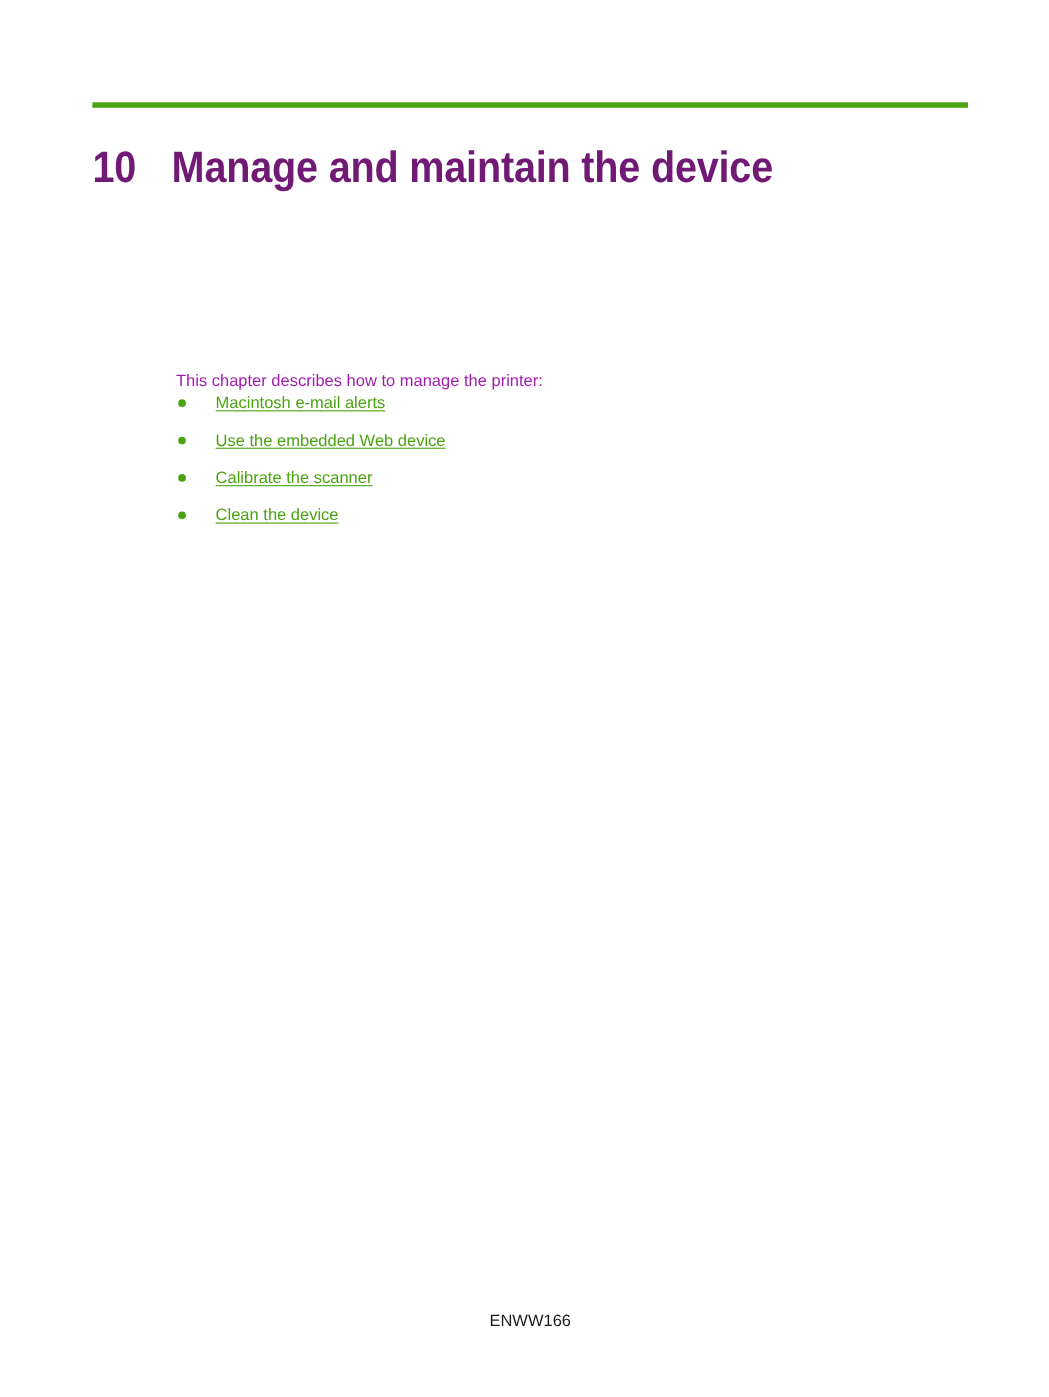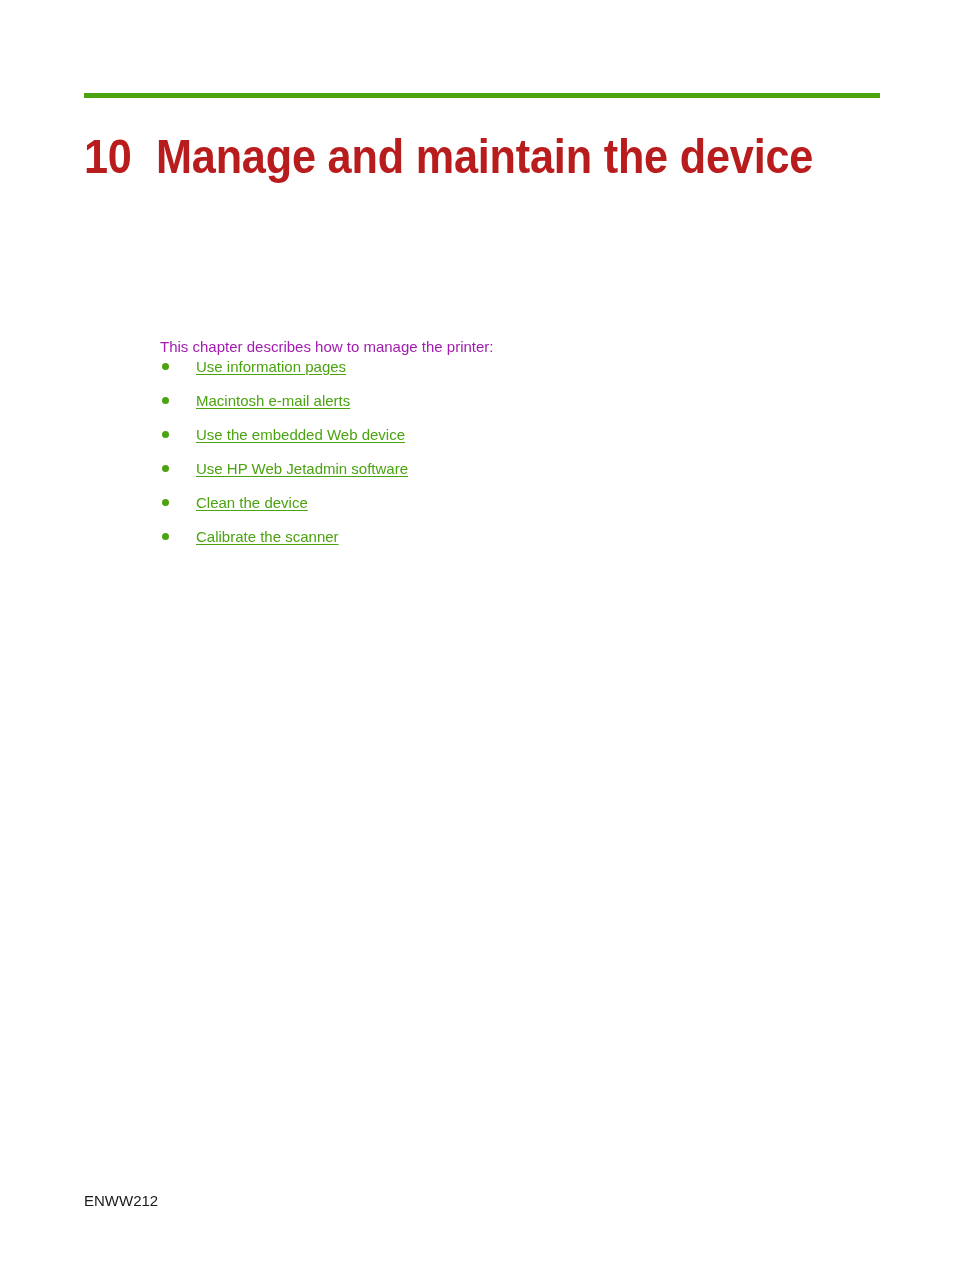--- a/index.html
+++ b/index.html
@@ -29,24 +29,24 @@
     background: #4ba310;
   }
 
   .chapter-heading {
     position: absolute;
     left: 84px;
     top: 101px;
     width: 800px;
     display: flex;
     align-items: baseline;
-    color: #b91c1c;
+    color: #701a75;
     font-family: "Liberation Sans Narrow", "Liberation Sans", sans-serif;
     font-weight: bold;
-    font-size: 48px;
+    font-size: 40px;
     line-height: 48px;
     letter-spacing: -0.2px;
     white-space: nowrap;
   }
 
   .chapter-number {
     display: inline-block;
     min-width: 72px;
     transform: scaleX(0.9);
     transform-origin: left center;
@@ -105,21 +105,21 @@
     cursor: pointer;
   }
 
   
   .footer {
     position: absolute;
     left: 84px;
     right: 74px;
     top: 1192px;
     display: flex;
-    justify-content: flex-start;
+    justify-content: center;
     align-items: baseline;
     font-size: 15px;
     color: #1a1a1a;
   }
 
   .footer-page-number {
     font-size: 15px;
   }
 </style>
 </head>
@@ -132,42 +132,34 @@
   <h1 class="chapter-heading">
     <span class="chapter-number">10</span>
     <span class="chapter-title">Manage and maintain the device</span>
   </h1>
 
   <p class="intro">This chapter describes how to manage the printer:</p>
 
   <ul class="link-list">
     <li>
       <span class="bullet"></span>
-      <a class="doc-link">Use information pages</a>
-    </li>
-    <li>
-      <span class="bullet"></span>
       <a class="doc-link">Macintosh e-mail alerts</a>
     </li>
     <li>
       <span class="bullet"></span>
       <a class="doc-link">Use the embedded Web device</a>
     </li>
     <li>
       <span class="bullet"></span>
-      <a class="doc-link">Use HP Web Jetadmin software</a>
+      <a class="doc-link">Calibrate the scanner</a>
     </li>
     <li>
       <span class="bullet"></span>
       <a class="doc-link">Clean the device</a>
     </li>
-    <li>
-      <span class="bullet"></span>
-      <a class="doc-link">Calibrate the scanner</a>
-    </li>
   </ul>
 
   <div class="footer">
     <span>ENWW</span>
-    <span class="footer-page-number">212</span>
+    <span class="footer-page-number">166</span>
   </div>
 
 </div>
 
 </body></html>

